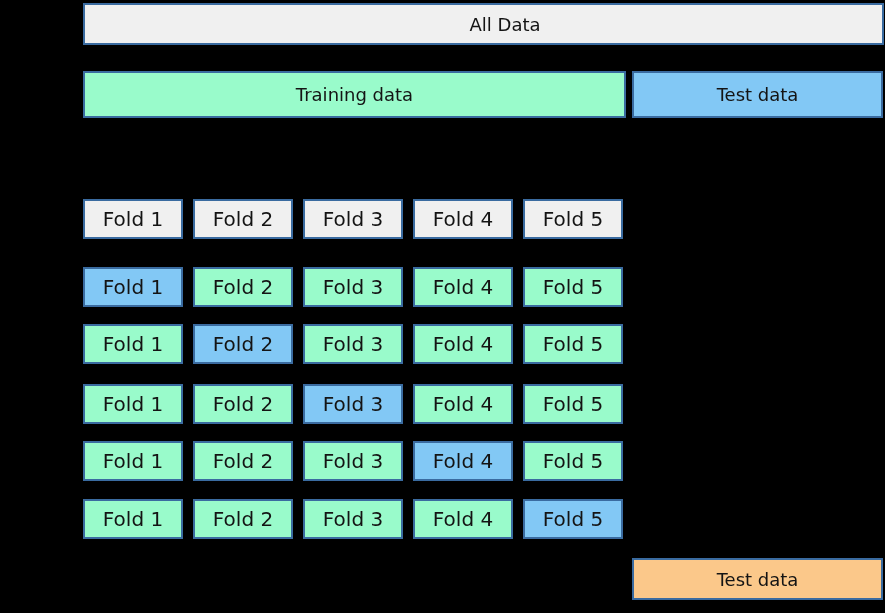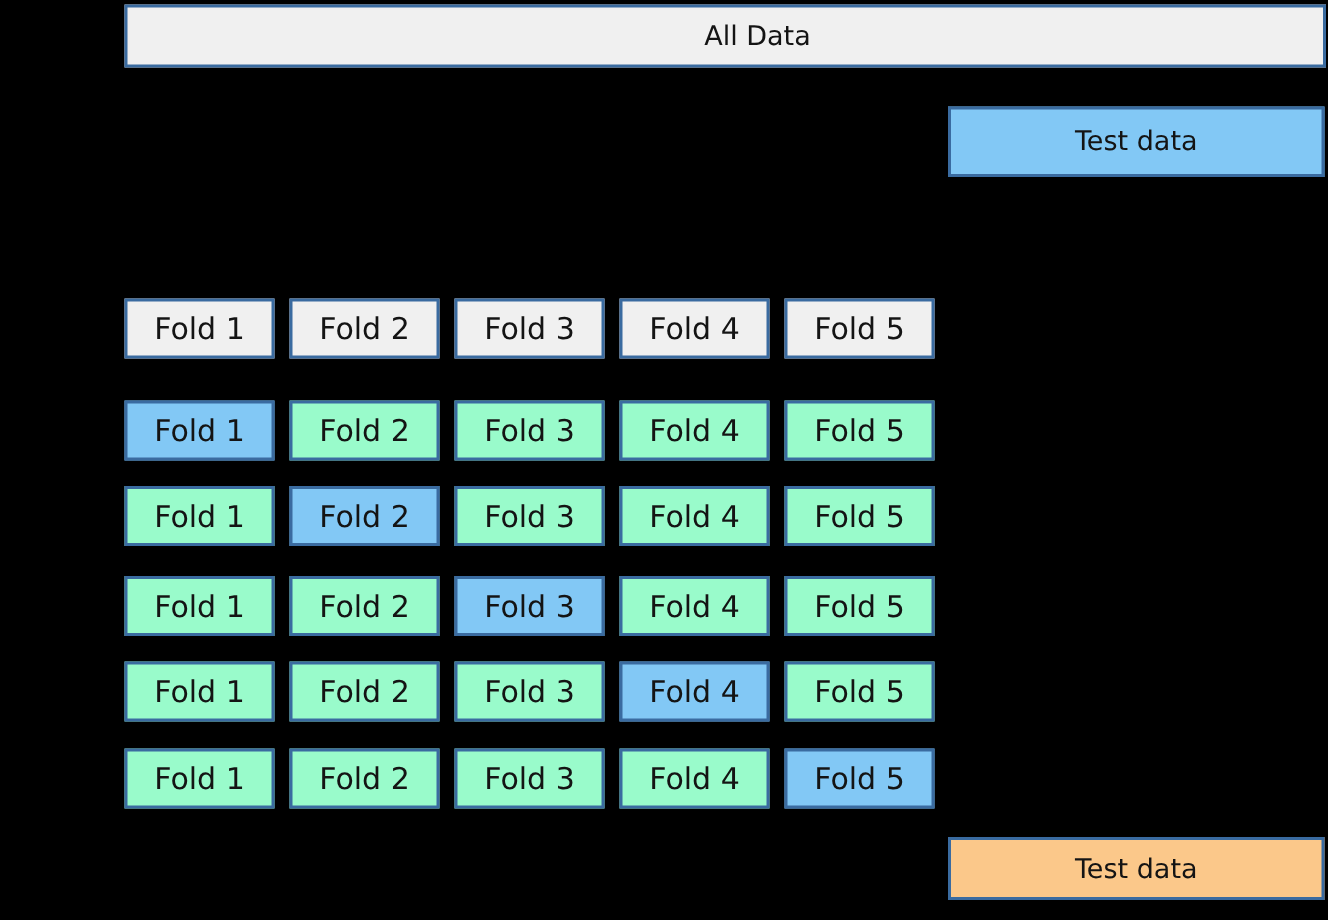--- a/index.html
+++ b/index.html
@@ -72,20 +72,23 @@
 </style>
 </head>
 <body>
 
 <div class="canvas" style="--bg: #000000; --border: #3A6BA0; --gray: #F0F0F0; --green: #99FBCB; --blue: #82C8F5; --orange: #FBC88A; --text: #141414;">
 
   <div class="bar all-data">
     <span>All Data</span>
   </div>
 
+  <div class="bar training">
+    <span>Training data</span>
+  </div>
 
   <div class="bar test-top">
     <span>Test data</span>
   </div>
 
   <div class="fold-row header">
     <div class="fold-cell">Fold 1</div>
     <div class="fold-cell">Fold 2</div>
     <div class="fold-cell">Fold 3</div>
     <div class="fold-cell">Fold 4</div>

